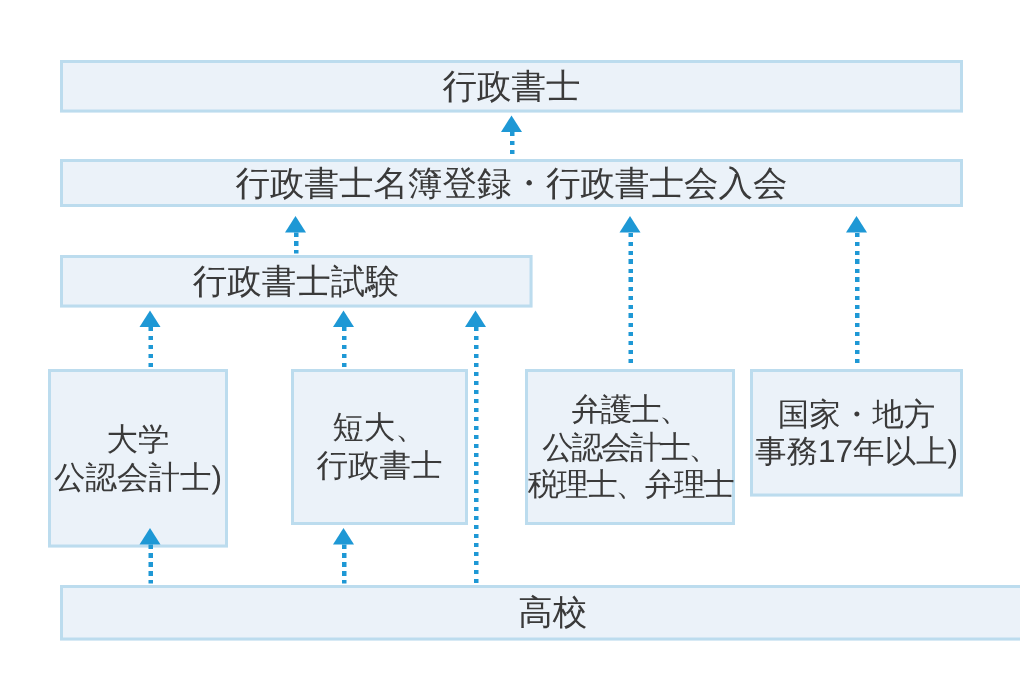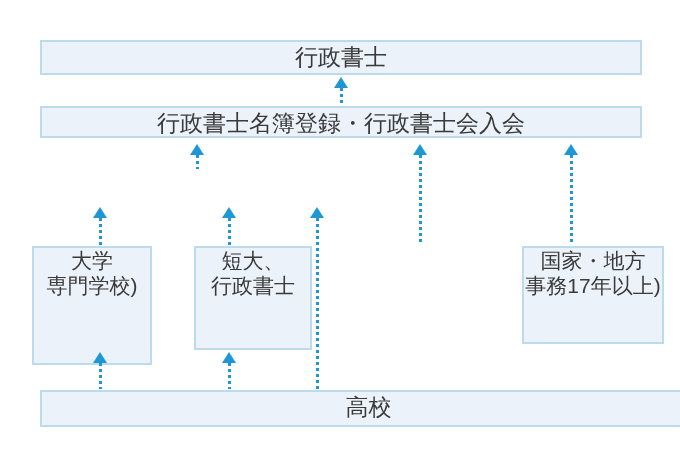--- a/index.html
+++ b/index.html
@@ -13,35 +13,36 @@
     overflow: hidden;
   }
   .box {
     position: absolute;
     box-sizing: border-box;
     background: #ebf2f9;
     border: 2px solid #bcdcee;
     display: flex;
     flex-direction: column;
     align-items: center;
+    justify-content: center;
     text-align: center;
   }
   .box .line { display: block; white-space: nowrap; }
   .single { font-size: 23px; }
   .multi  { font-size: 21px; line-height: 25px; }
   .tight  { letter-spacing: -1.5px; }
 
   
   .b-top   { left: 40px;  top: 40px;  width: 602px; height: 35px; }
   .b-reg   { left: 40px;  top: 106px; width: 602px; height: 32px; }
   .b-exam  { left: 40px;  top: 170px; width: 315px; height: 35px; }
   .b-univ  { left: 32px;  top: 246px; width: 120px; height: 119px; }
   .b-juco  { left: 170px; top: 246px; width: 118px; height: 104px; margin-left: 24px; }
   .b-prof  { left: 350px; top: 246px; width: 140px; height: 104px; }
-  .b-civil { left: 500px; top: 246px; width: 142px; height: 98px; margin-left: 22px; }
+  .b-civil { left: 500px; top: 246px; width: 142px; height: 85px; }
   .b-hs    { left: 40px;  top: 390px; width: 657px; height: 37px; }
 
   
   .connector {
     position: absolute;
     width: 14px;
     display: flex;
     flex-direction: column;
     align-items: center;
   }
@@ -72,31 +73,39 @@
 <div class="stage">
 
   <div class="box single b-top">
     <span class="line">行政書士</span>
   </div>
 
   <div class="box single b-reg">
     <span class="line">行政書士名簿登録・行政書士会入会</span>
   </div>
 
+  <div class="box single b-exam">
+    <span class="line">行政書士試験</span>
+  </div>
 
   <div class="box multi b-univ">
     <span class="line">大学</span>
-    <span class="line">専門学校)</span>
+    <span class="line">公認会計士)</span>
   </div>
 
   <div class="box multi b-juco">
     <span class="line">短大、</span>
     <span class="line">行政書士</span>
   </div>
 
+  <div class="box multi tight b-prof">
+    <span class="line">弁護士、</span>
+    <span class="line">公認会計士、</span>
+    <span class="line">税理士、弁理士</span>
+  </div>
 
   <div class="box multi b-civil">
     <span class="line">国家・地方</span>
     <span class="line">事務17年以上)</span>
   </div>
 
   <div class="box single b-hs">
     <span class="line">高校</span>
   </div>
 

